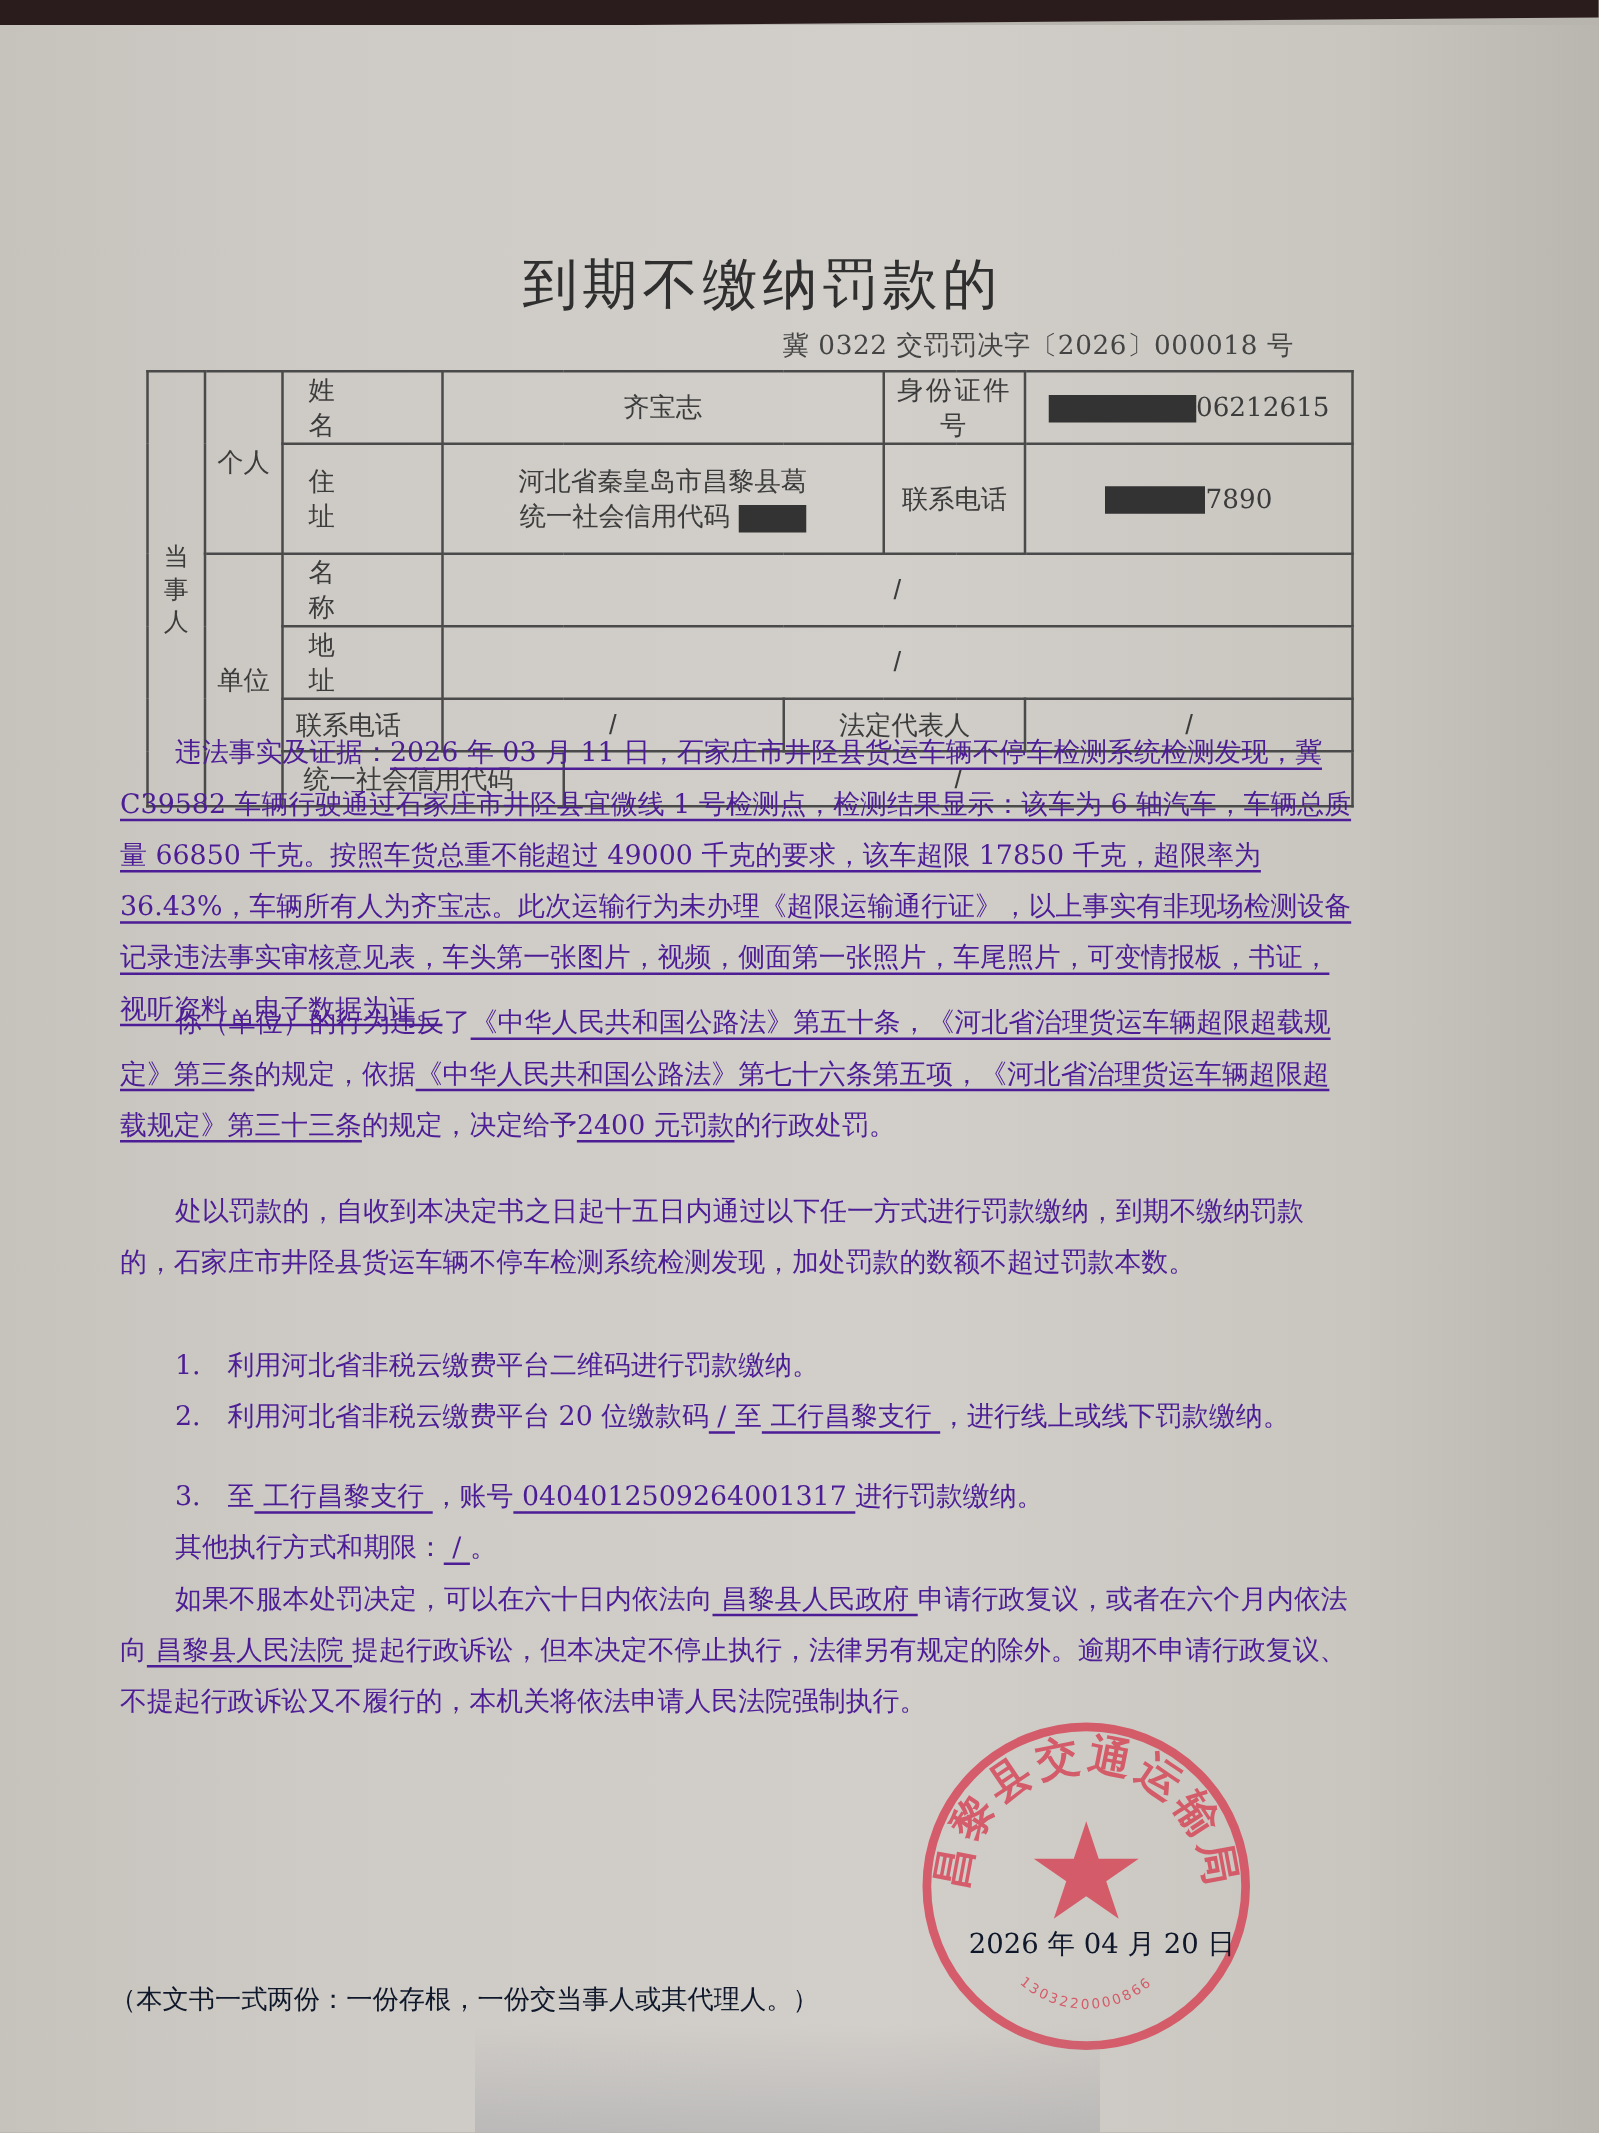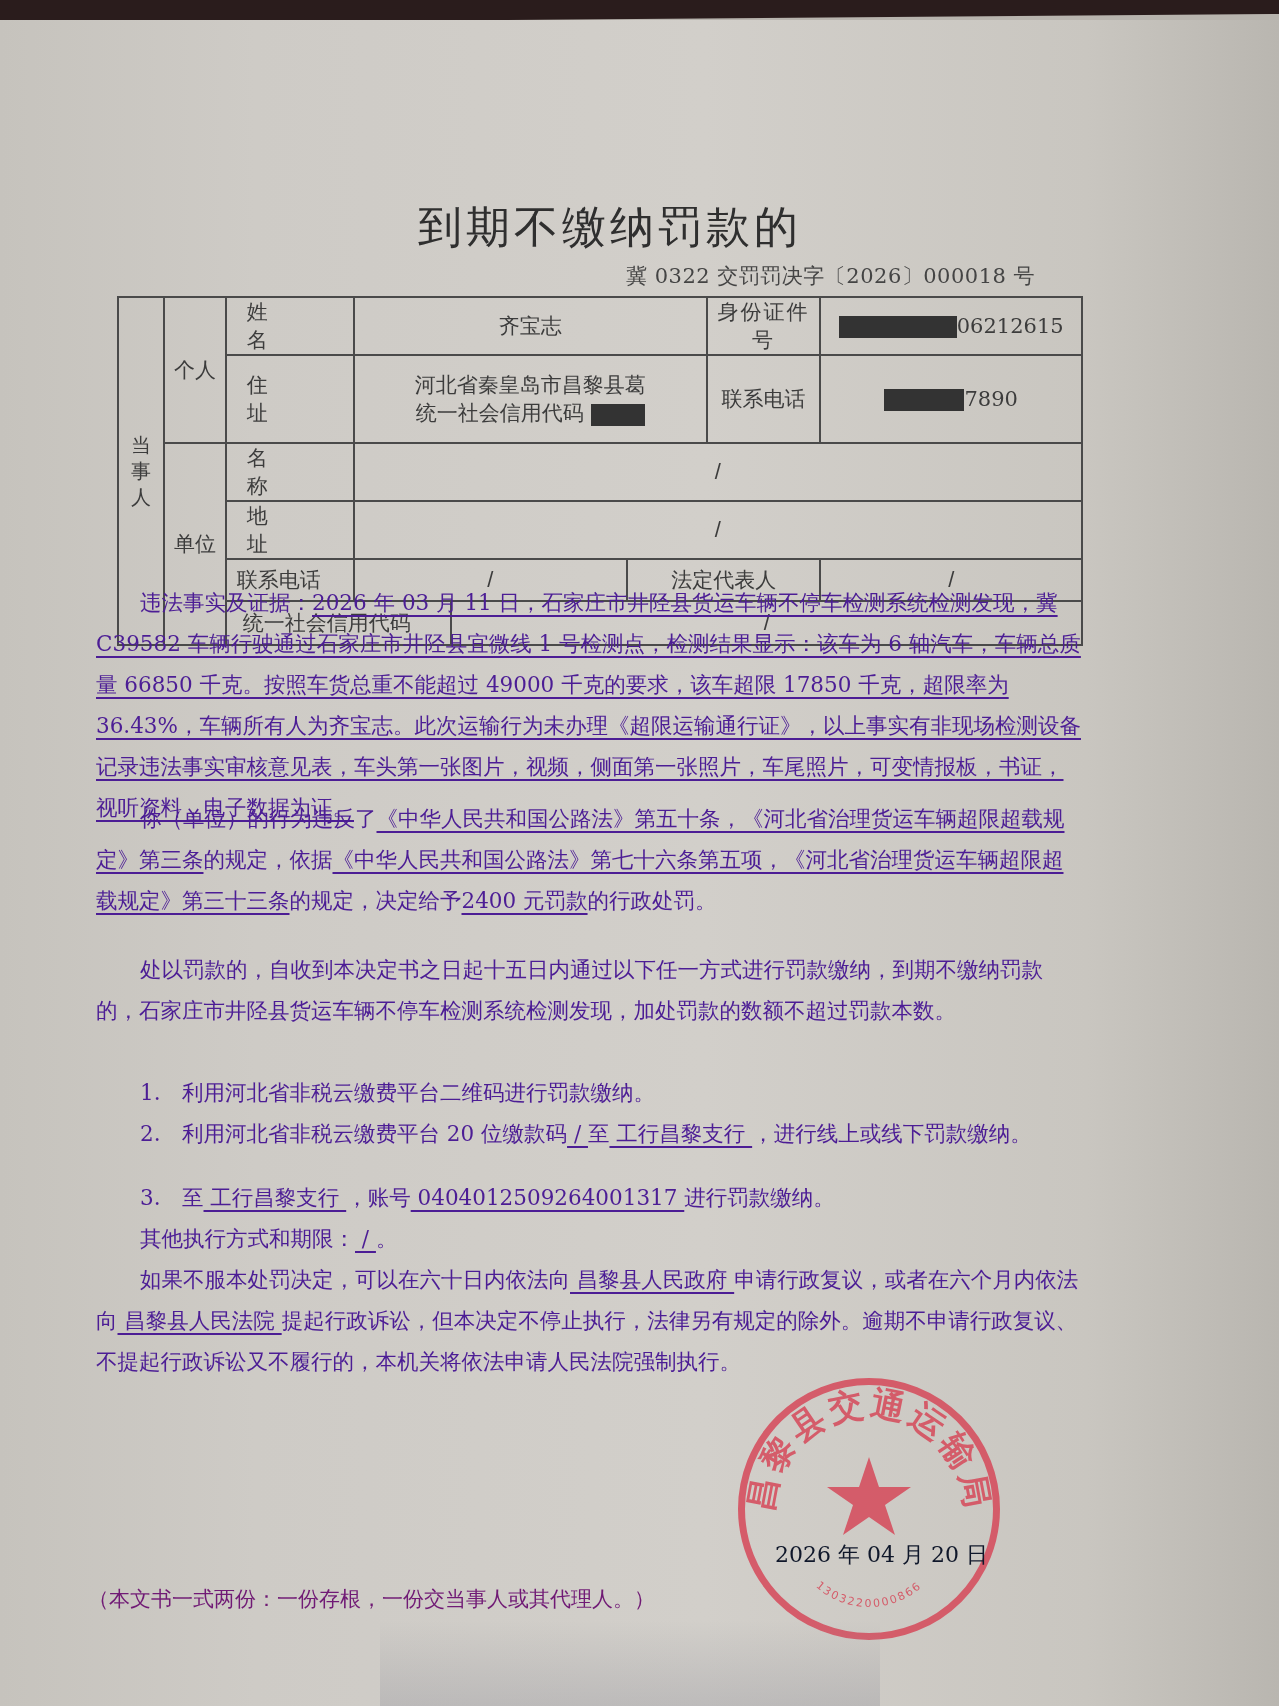--- a/index.html
+++ b/index.html
@@ -32,21 +32,21 @@
   .para { position:absolute; left:96px; width:985px; font-size:21.5px; line-height:41px; color:#4c1d95; }
   .u { text-decoration:underline; text-underline-offset:5px; text-decoration-thickness:1.5px; }
   .indent { padding-left:44px; }
 
   .seal {
     position:absolute; left:738px; top:1378px; width:262px; height:262px; border-radius:50%;
     border:7px solid #d6495a; box-sizing:border-box; opacity:0.85;
   }
   .seal svg { position:absolute; left:0; top:0; }
   .date { position:absolute; left:775px; top:1540px; font-size:22px; color:#0f172a; }
-  .footnote { position:absolute; left:88px; top:1585px; font-size:21px; color:#701a75; }
+  .footnote { position:absolute; left:88px; top:1585px; font-size:21px; color:#0f172a; }
   .shade { position:absolute; left:380px; top:1620px; width:500px; height:86px; background:linear-gradient(180deg, rgba(160,160,165,0) 0%, rgba(150,150,158,0.35) 100%); }
 </style>
 </head>
 <body>
 
 <div class="topbar"></div>
 <div class="paper"></div>
 
 <div class="title">到期不缴纳罚款的</div>
 <div class="docno">冀 0322 交罚罚决字〔2026〕000018 号</div>

